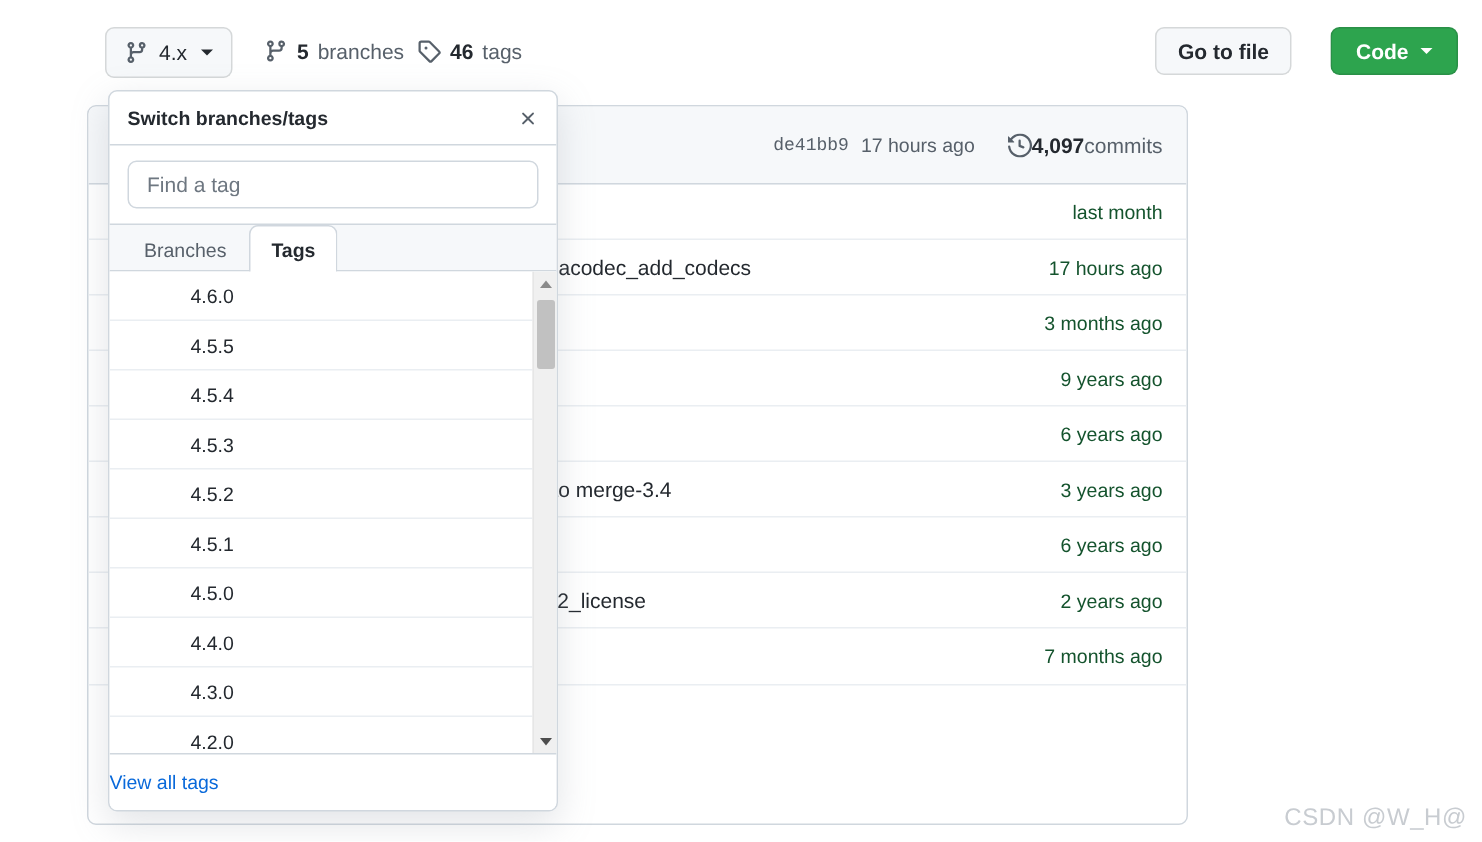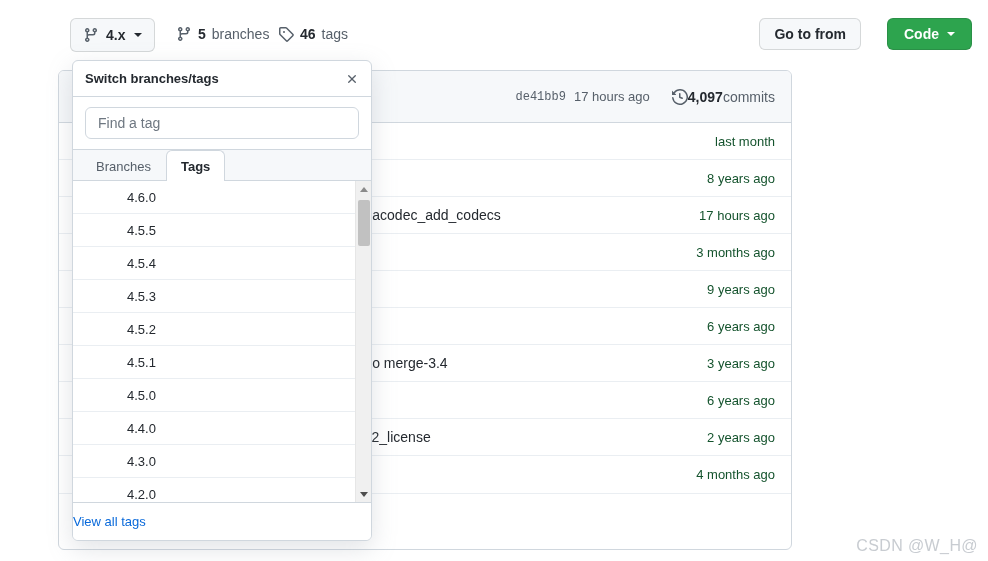--- a/index.html
+++ b/index.html
@@ -16,21 +16,21 @@
   .toolbar { position: absolute; left: 70px; top: 18px; right: 16px; height: 38px; }
 
   .branch-btn {
     position: absolute; left: 0; top: 0;
     display: flex; align-items: center; gap: 7px;
     height: 34px; padding: 0 12px;
     background: #f6f8fa; border: 1px solid rgba(27,31,36,0.15);
     border-radius: 6px; cursor: pointer;
     font-size: 14px; color: #24292f;
   }
-  .branch-btn .lbl { font-weight: 700; }
+  .branch-btn .lbl { font-weight: 400; }
   .caret {
     width: 0; height: 0; margin-left: 2px;
     border-left: 4px solid transparent; border-right: 4px solid transparent;
     border-top: 4px solid #24292f;
   }
 
   .meta-link {
     position: absolute; display: flex; align-items: center; gap: 6px;
     top: 8px; font-size: 14px; color: #57606a; cursor: pointer;
   }
@@ -193,21 +193,21 @@
       <span>
         <svg width="16" height="16" viewBox="0 0 16 16" fill="#57606a" aria-hidden="true">
           <path d="M1 7.775V2.75C1 1.784 1.784 1 2.75 1h5.025c.464 0 .91.184 1.238.513l6.25 6.25a1.75 1.75 0 0 1 0 2.474l-5.026 5.026a1.75 1.75 0 0 1-2.474 0l-6.25-6.25A1.752 1.752 0 0 1 1 7.775Zm1.5 0c0 .066.026.13.073.177l6.25 6.25a.25.25 0 0 0 .354 0l5.025-5.025a.25.25 0 0 0 0-.354l-6.25-6.25a.25.25 0 0 0-.177-.073H2.75a.25.25 0 0 0-.25.25ZM6 5a1 1 0 1 1 0 2 1 1 0 0 1 0-2Z"></path>
         </svg>
       </span>
       <b>46</b>
       <span>tags</span>
     </div>
 
     <div class="btn" id="gotofile-btn">
-      <span>Go to from</span>
+      <span>Go to file</span>
     </div>
 
     <div class="btn" id="code-btn">
       <span>Code</span>
       <span class="caret"></span>
     </div>
   </div>
 
   <div class="repo-box">
 
@@ -228,25 +228,20 @@
       </span>
     </div>
 
     <div id="file-list">
         <div class="file-row">
           <span class="name">Rename jobs in GHA for 4.x</span>
           <span class="grow"></span>
           <span class="when">last month</span>
         </div>
         <div class="file-row">
-          <span class="name">Remove all sphinx files</span>
-          <span class="grow"></span>
-          <span class="when">8 years ago</span>
-        </div>
-        <div class="file-row">
           <span class="name"><span>Merge pull request </span><span class="issue-link">#3340</span><span> from cudawarped:cudacodec_add_codecs</span></span>
           <span class="grow"></span>
           <span class="when">17 hours ago</span>
         </div>
         <div class="file-row">
           <span class="name">update python samples</span>
           <span class="grow"></span>
           <span class="when">3 months ago</span>
         </div>
         <div class="file-row">
@@ -270,21 +265,21 @@
           <span class="when">6 years ago</span>
         </div>
         <div class="file-row">
           <span class="name"><span>Merge pull request </span><span class="issue-link">#2628</span><span> from vpisarev:apache2_license</span></span>
           <span class="grow"></span>
           <span class="when">2 years ago</span>
         </div>
         <div class="file-row">
           <span class="name">Grammatically updated the readme</span>
           <span class="grow"></span>
-          <span class="when">4 months ago</span>
+          <span class="when">7 months ago</span>
         </div>
       </div>
 
     <div class="readme-row">
       <span>
         <svg width="16" height="16" viewBox="0 0 16 16" fill="#57606a" aria-hidden="true">
           <path d="M0 1.75A.75.75 0 0 1 .75 1h4.253c1.227 0 2.317.59 3 1.501A3.743 3.743 0 0 1 11.006 1h4.245a.75.75 0 0 1 .75.75v10.5a.75.75 0 0 1-.75.75h-4.507a2.25 2.25 0 0 0-1.591.659l-.622.621a.75.75 0 0 1-1.06 0l-.622-.621A2.25 2.25 0 0 0 5.258 13H.75a.75.75 0 0 1-.75-.75Zm7.251 10.324.004-5.073-.002-2.253A2.25 2.25 0 0 0 5.003 2.5H1.5v9h3.757a3.75 3.75 0 0 1 1.994.574ZM8.755 4.75l-.004 7.322a3.752 3.752 0 0 1 1.992-.572H14.5v-9h-3.495a2.25 2.25 0 0 0-2.25 2.25Z"></path>
         </svg>
       </span>
       <span>README.md</span>

